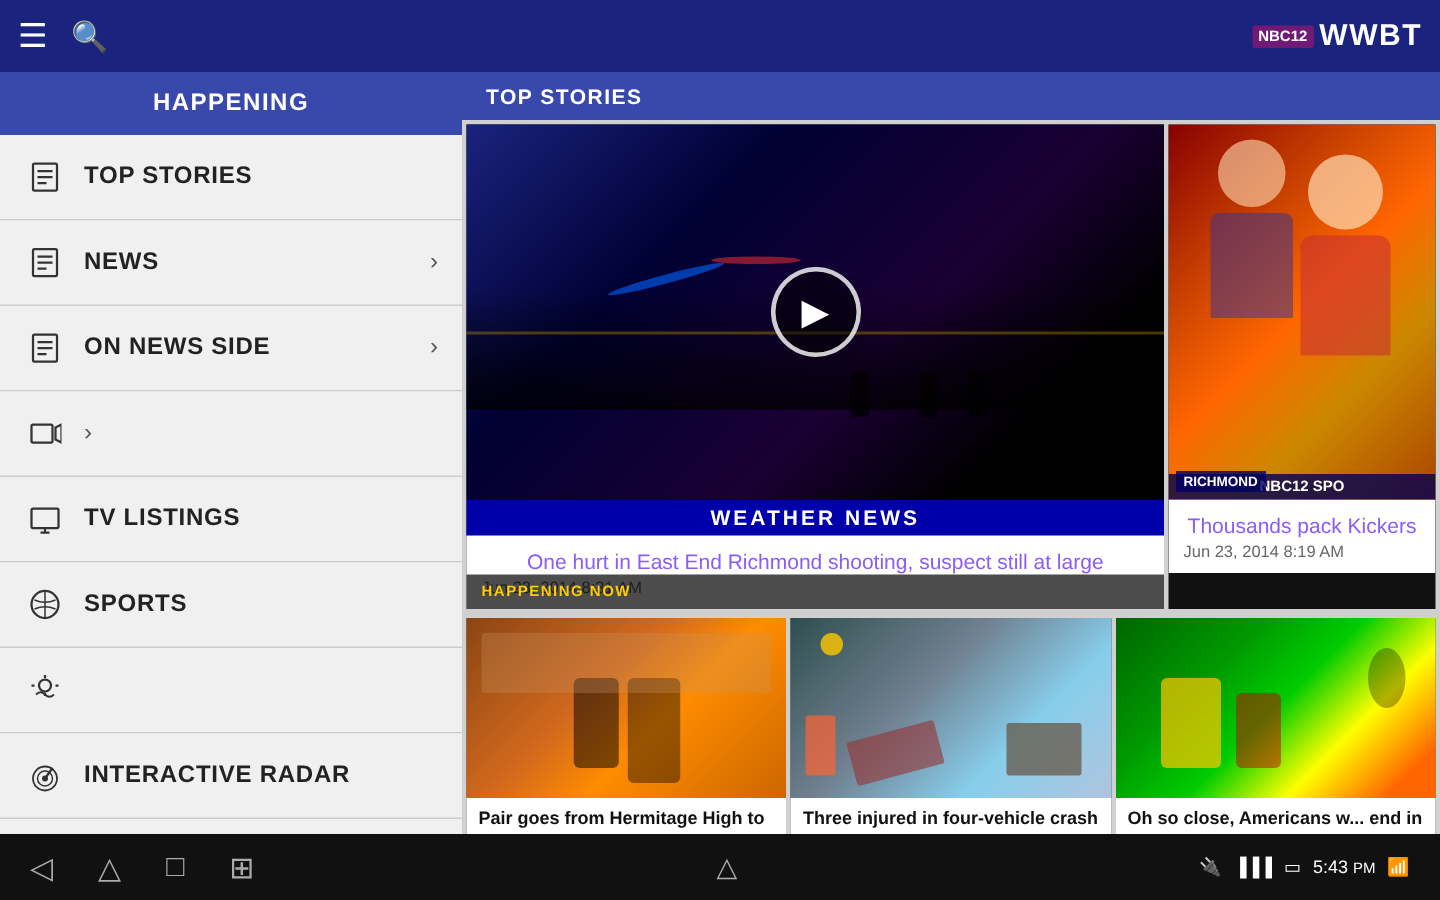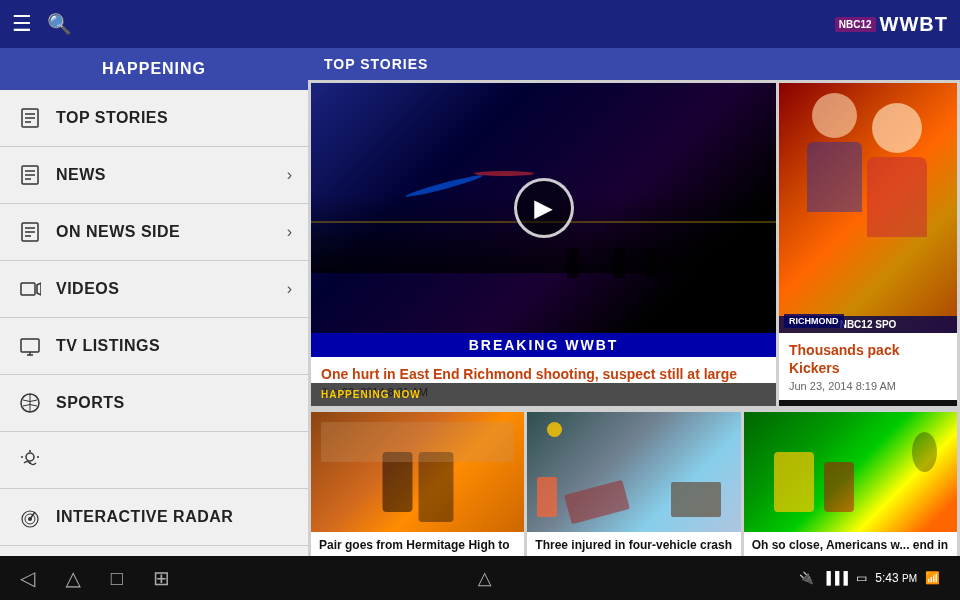--- a/index.html
+++ b/index.html
@@ -211,24 +211,25 @@
       text-align: center;
       padding: 3px;
     }
 
     .story-card {
       background: white;
       padding: 8px 10px;
     }
     .story-title {
       font-size: 14px;
-      font-weight: bold;
-      color: #c2410c;
+      font-weight: normal;
+      color: #8b5cf6;
       line-height: 1.3;
       margin-bottom: 3px;
+      text-align: center;
     }
     .story-date {
       font-size: 11px;
       color: #666;
     }
 
     
     .second-row {
       display: flex;
       gap: 3px;
@@ -354,21 +355,20 @@
       <span class="sidebar-item-chevron">›</span>
     </div>
 
     <div class="sidebar-item">
       <div class="sidebar-item-icon">
         <svg width="22" height="22" viewBox="0 0 22 22">
             <rect x="2" y="5" width="14" height="12" rx="1" fill="none" stroke="#333" stroke-width="1.5"></rect>
             <polygon points="18,7 22,5 22,17 18,15" fill="none" stroke="#333" stroke-width="1.5"></polygon>
           </svg>
       </div>
-      <span class="sidebar-item-label">VIDEOS</span>
       <span class="sidebar-item-chevron">›</span>
     </div>
 
     <div class="sidebar-item">
       <div class="sidebar-item-icon">
         <svg width="22" height="22" viewBox="0 0 22 22">
             <rect x="2" y="4" width="18" height="13" rx="1" fill="none" stroke="#333" stroke-width="1.5"></rect>
             <line x1="8" y1="20" x2="14" y2="20" stroke="#333" stroke-width="1.5"></line>
             <line x1="11" y1="17" x2="11" y2="20" stroke="#333" stroke-width="1.5"></line>
           </svg>
@@ -437,21 +437,21 @@
                 <div class="figure" style="left:55%;"></div>
                 <div class="figure" style="left:65%;"></div>
                 <div class="figure" style="left:72%;"></div>
                 <div class="scene-crowd"></div>
               </div>
               <div class="play-button">▶</div>
             </div>
             <div class="breaking-overlay">
               <div class="happening-now">HAPPENING NOW</div>
             </div>
-            <div class="breaking-news-banner">BREAKING WWBT</div>
+            <div class="breaking-news-banner">WEATHER NEWS</div>
             <div class="story-card">
               <div class="story-title">One hurt in East End Richmond shooting, suspect still at large</div>
               <div class="story-date">Jun 23, 2014 8:31 AM</div>
             </div>
           </div>
 
           <div class="featured-side">
             <div class="side-img">
 
               <div style="position:absolute; top:20px; right:20px; width:80px; height:160px;">

